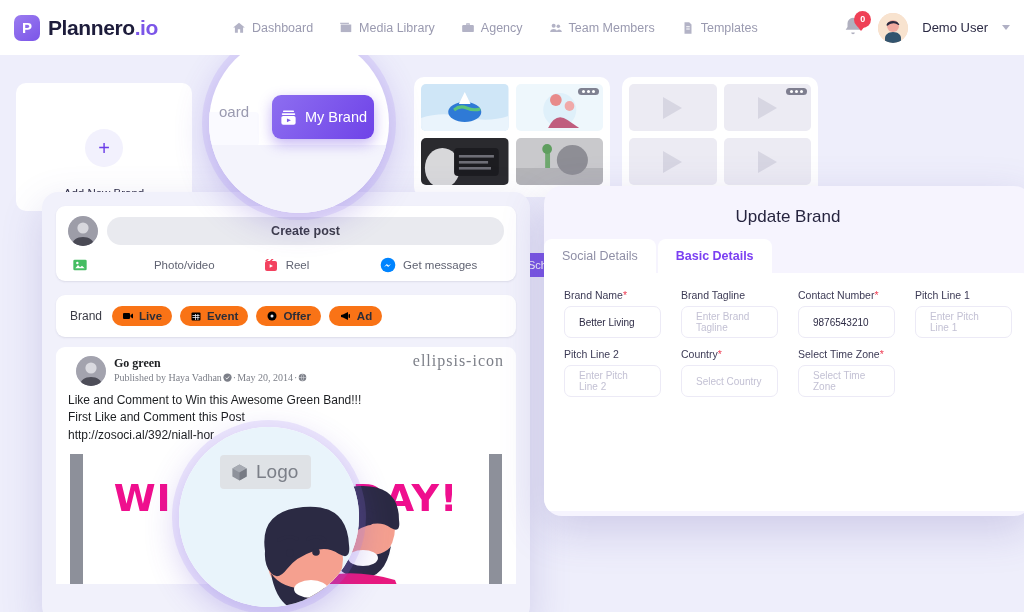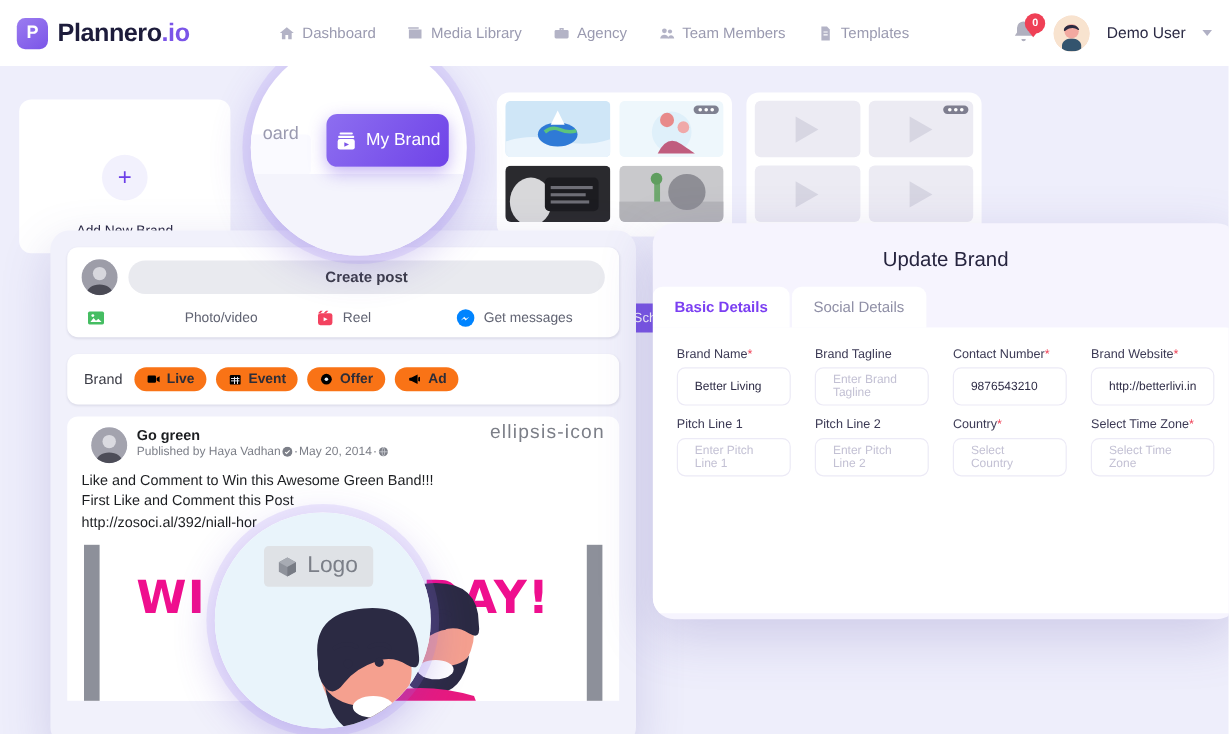--- a/index.html
+++ b/index.html
@@ -152,21 +152,21 @@
 
   .fb-create-row { padding: 11px 14px; display: flex; align-items: center; gap: 8px; }
   .fb-create-label { font-size: 12px; color: #3a3b45; margin-right: 2px; }
   .chip {
     display: flex; align-items: center; gap: 5px;
     background: #f97316; border-radius: 14px; padding: 4px 10px;
     font-size: 11.5px; color: #2c2d38; font-weight: bold;
   }
 
   .fb-post { margin: 10px 14px 0 14px; border-radius: 9px 9px 0 0; background:#fff; }
-  .fb-post-head { display: flex; align-items: flex-start; gap: 8px; padding: 9px 12px 4px 20px; }
+  .fb-post-head { display: flex; align-items: flex-start; gap: 8px; padding: 9px 12px 4px 20px; font-family: Liberation Serif, serif; }
   .fb-post-name { font-size: 12px; font-weight: bold; color: #1c1e21; }
   .fb-post-meta { font-size: 10px; color: #7c7f88; margin-top: 1px; display: flex; align-items: center; gap: 1px; }
   .fb-more { margin-left: auto; color: #7c7f88; font-size: 16px; letter-spacing: 1px; line-height: 10px; }
   .fb-post-body { padding: 2px 12px 6px 12px; }
   .fb-post-body p { font-size: 12px; color: #1c1e21; line-height: 1.45; }
   .fb-post-link { font-size: 12px; color: #3b72d9; }
 
   .fb-banner {
     margin: 4px 14px 0 14px; height: 130px; background: #ffffff;
     position: relative; overflow: hidden;
@@ -528,45 +528,41 @@
           <path d="M126 36 q8 -5 15 -1M150 35 q8 -4 14 1" stroke="#2b2a43" stroke-width="3" fill="none" stroke-linecap="round"></path>
           <path d="M80 110 q50 -22 104 -6 l6 16 H74z" fill="#e8197f"></path>
         </svg>
       </div>
     </div>
   </div>
 
   <div class="ub-window">
     <div class="ub-title">Update Brand</div>
     <div class="ub-tabs">
+      <div class="ub-tab">Social Details</div>
       <div class="ub-tab active">Basic Details</div>
-      <div class="ub-tab">Social Details</div>
     </div>
     <div class="ub-body">
       <div class="ub-grid">
 
         <div class="fld">
           <label><span>Brand Name</span><span class="req">*</span></label>
           <div class="inp">Better Living</div>
         </div>
 
         <div class="fld">
           <label>Brand Tagline</label>
           <div class="inp ph">Enter Brand Tagline</div>
         </div>
 
         <div class="fld">
           <label><span>Contact Number</span><span class="req">*</span></label>
           <div class="inp">9876543210</div>
         </div>
 
-        <div class="fld">
-          <label><span>Brand Website</span><span class="req">*</span></label>
-          <div class="inp">http://betterlivi.in</div>
-        </div>
 
         <div class="fld">
           <label>Pitch Line 1</label>
           <div class="inp ph">Enter Pitch Line 1</div>
         </div>
 
         <div class="fld">
           <label>Pitch Line 2</label>
           <div class="inp ph">Enter Pitch Line 2</div>
         </div>

